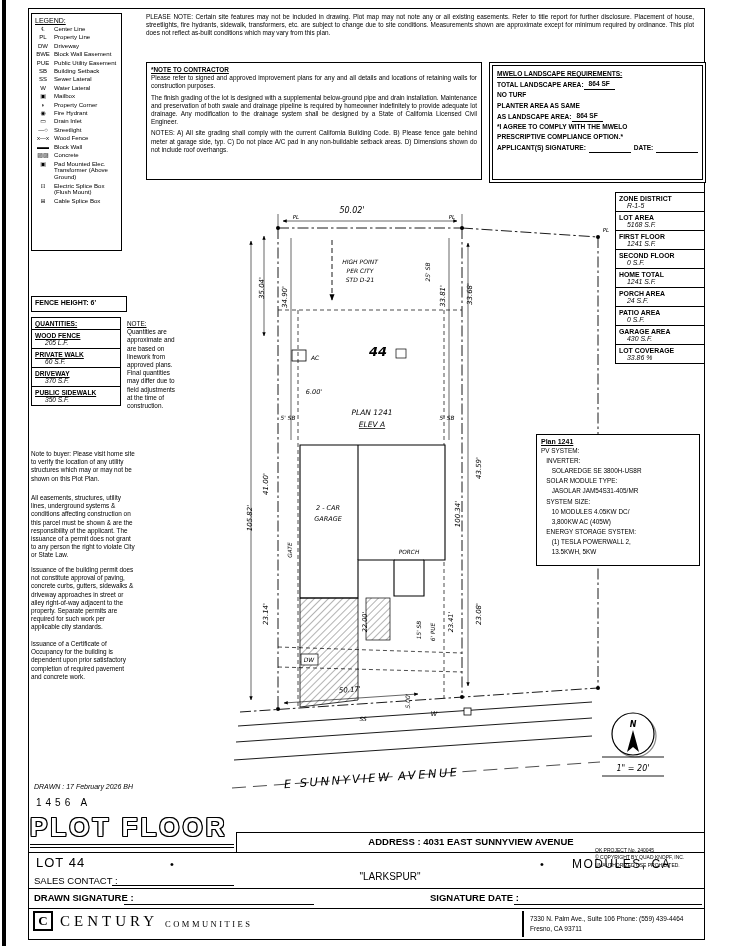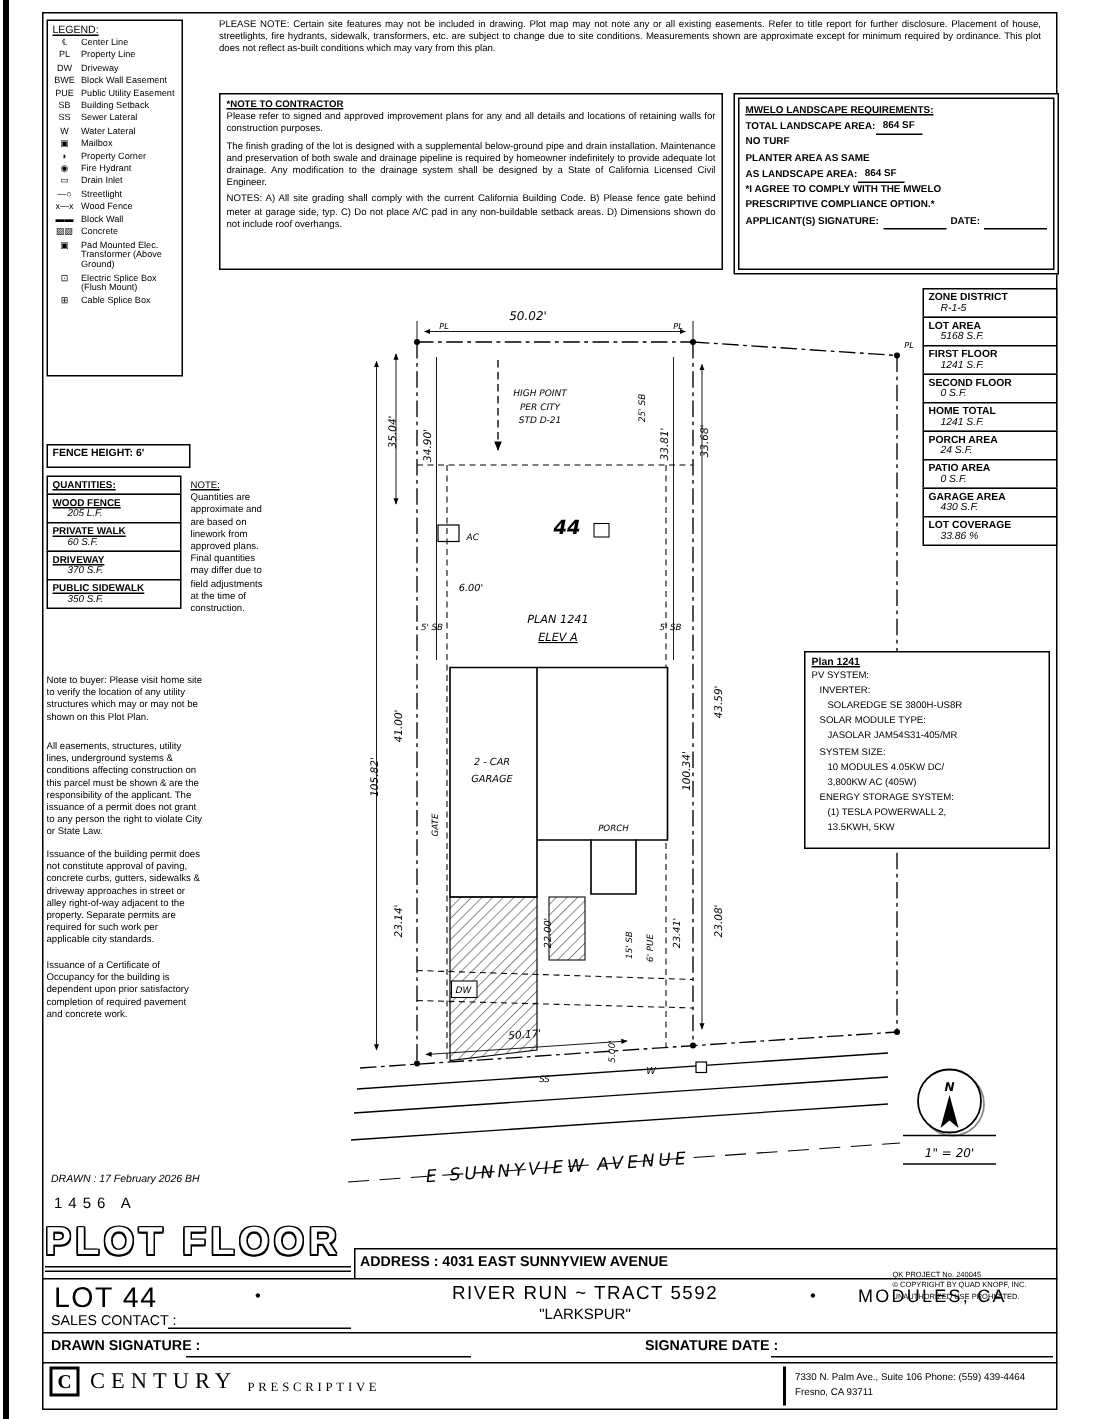--- a/index.html
+++ b/index.html
@@ -57,22 +57,22 @@
   .t7{font-size:7px}.t75{font-size:7.5px}.t8{font-size:8px}
   .t13{font-size:13px;font-weight:bold}
   .upr{font-style:normal}
   .street-name{font-size:11.5px;letter-spacing:2.5px}
   .ul-svg{text-decoration:underline}
   
   .drawn{left:34px;top:783px;font-size:7px;font-style:italic}
   .planno{left:36px;top:797px;font-size:10px;letter-spacing:4px}
   .big-title{left:30px;top:812px;font-size:26px;font-weight:bold;letter-spacing:3px;color:#fff;
     text-shadow:-1px -1px 0 #000,1px -1px 0 #000,-1px 1px 0 #000,1px 1px 0 #000,-1px 0 0 #000,1px 0 0 #000,0 -1px 0 #000,0 1px 0 #000}
-  .addr-line{left:240px;top:836px;width:462px;text-align:left;font-size:9.5px;font-weight:bold}
-  .lotnum{left:36px;top:855px;font-size:19px;letter-spacing:1px}
+  .addr-line{left:240px;top:836px;width:462px;text-align:center;font-size:9.5px;font-weight:bold}
+  .lotnum{left:36px;top:855px;font-size:13px;letter-spacing:1px}
   .bullet{font-size:11px}
   .tract{left:250px;top:855px;width:280px;text-align:center;font-size:12.5px;letter-spacing:1px}
   .lark{left:250px;top:871px;width:280px;text-align:center;font-size:10px}
   .city{left:572px;top:857px;font-size:12px;letter-spacing:1.5px}
   .sales{left:34px;top:875px;font-size:9.5px;font-weight:normal}
   .buyersig{left:34px;top:892px;font-size:9.5px;font-weight:bold}
   .approval{left:430px;top:892px;font-size:9.5px;font-weight:bold}
   
   .century{left:33px;top:911px;display:flex;align-items:center;gap:7px}
   .c-emblem{width:20px;height:20px;border:2px solid #000;display:flex;align-items:center;justify-content:center;
@@ -430,38 +430,37 @@
   <div class="abs big-title">PLOT FLOOR</div>
   <div class="hr" style="left:30px;top:844px;width:204px"></div>
   <div class="hr" style="left:30px;top:847px;width:204px"></div>
   <div class="hr" style="left:236px;top:832px;width:469px"></div>
   <div class="vr" style="left:236px;top:832px;height:20px"></div>
   <div class="abs addr-line">ADDRESS :   4031 EAST SUNNYVIEW AVENUE</div>
 
   <div class="hr" style="left:28px;top:852px;width:677px"></div>
   <div class="abs lotnum">LOT 44</div>
   <div class="abs bullet" style="left:170px;top:858px">•</div>
-  <div class="abs tract">RIVER RUN ~ TRACT 5592</div>
   <div class="abs lark">"LARKSPUR"</div>
   <div class="abs bullet" style="left:540px;top:858px">•</div>
   <div class="abs city">MODULES, CA</div>
   <div class="abs sales">SALES CONTACT :</div>
   <div class="hr" style="left:112px;top:885px;width:122px"></div>
 
   <div class="hr" style="left:28px;top:888px;width:677px"></div>
   <div class="abs buyersig">DRAWN SIGNATURE :</div>
   <div class="hr" style="left:124px;top:904px;width:190px"></div>
   <div class="abs approval">SIGNATURE DATE :</div>
   <div class="hr" style="left:514px;top:904px;width:188px"></div>
 
   <div class="hr" style="left:28px;top:908px;width:677px"></div>
   <div class="abs century">
     <span class="c-emblem">C</span>
     <span class="c-name">CENTURY</span>
-    <span class="c-suffix">PRESCRIPTIVE</span>
+    <span class="c-suffix">COMMUNITIES</span>
   </div>
   <div class="vr" style="left:522px;top:911px;height:26px;width:2px"></div>
   <div class="abs c-addr">
     <div>7330 N. Palm Ave., Suite 106    Phone:  (559) 439-4464</div>
     <div>Fresno, CA  93711</div>
   </div>
 
   <div class="abs qk-fine">
     <div>QK PROJECT No. 240045</div>
     <div>©  COPYRIGHT BY QUAD KNOPF, INC.</div>

